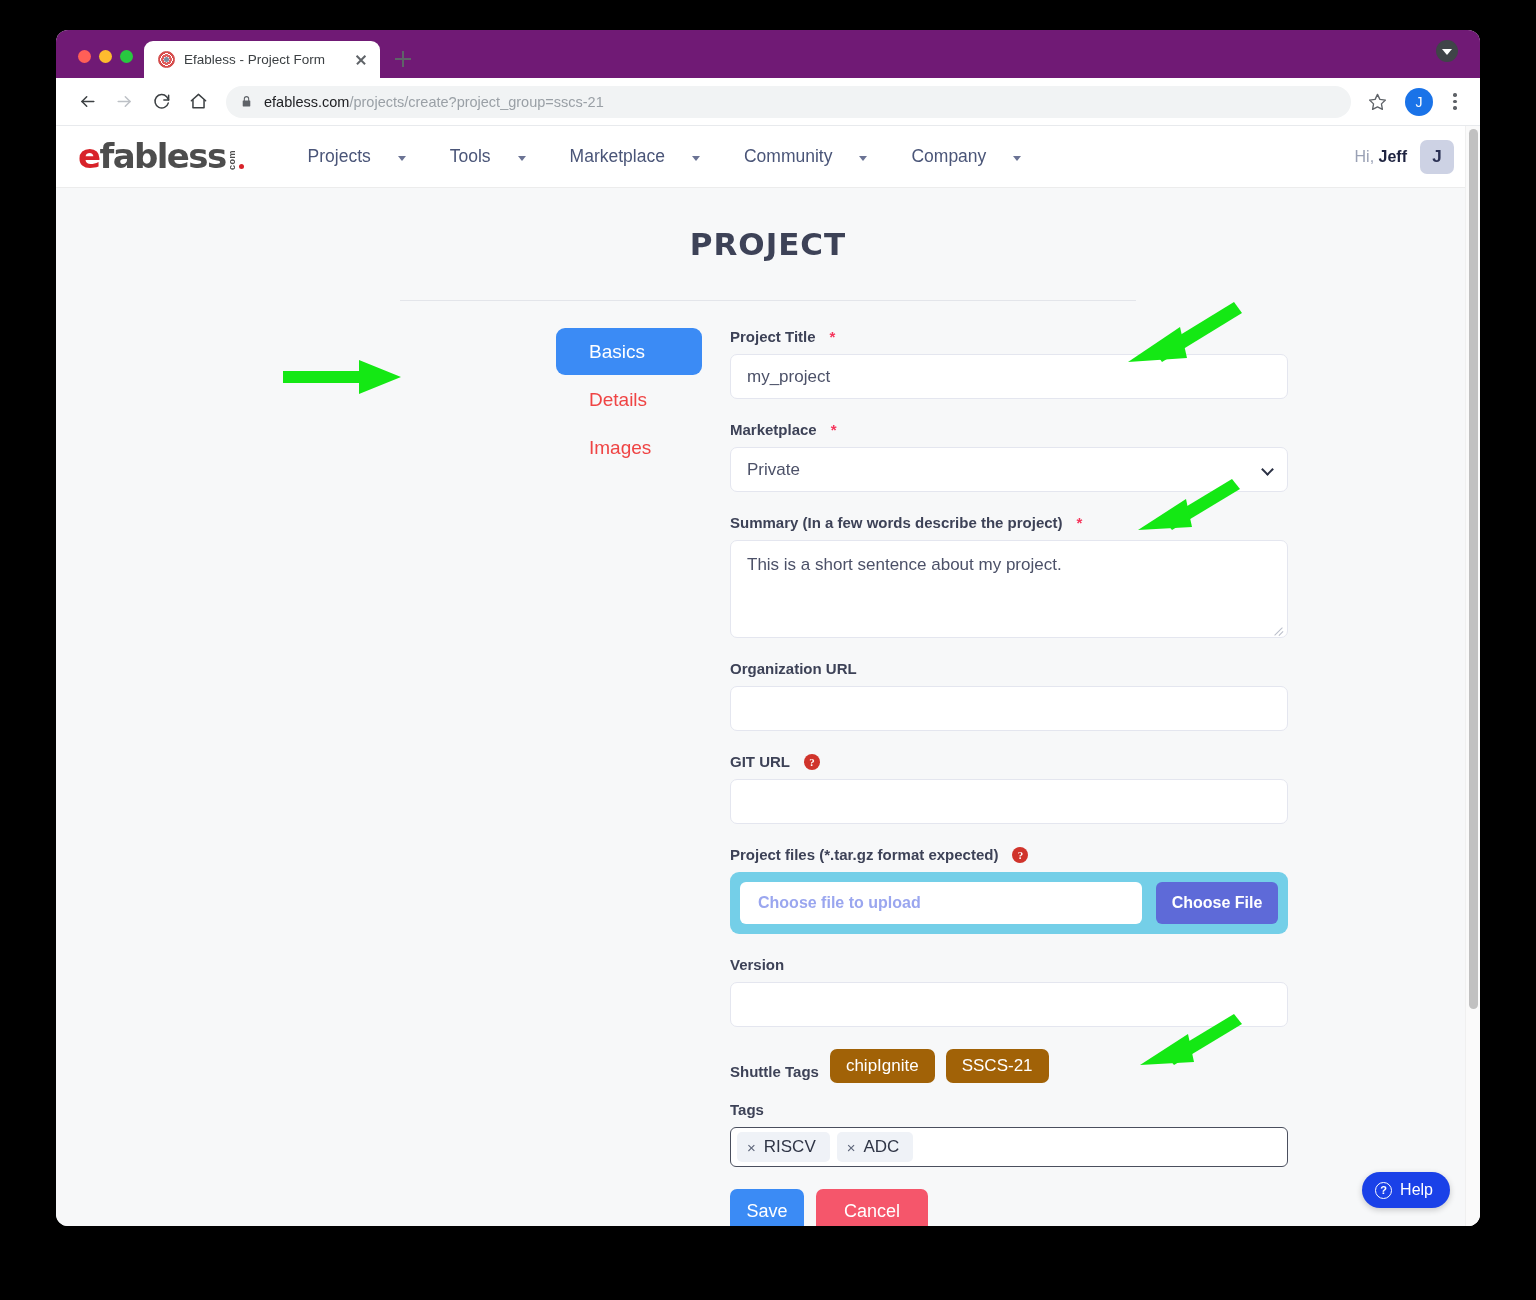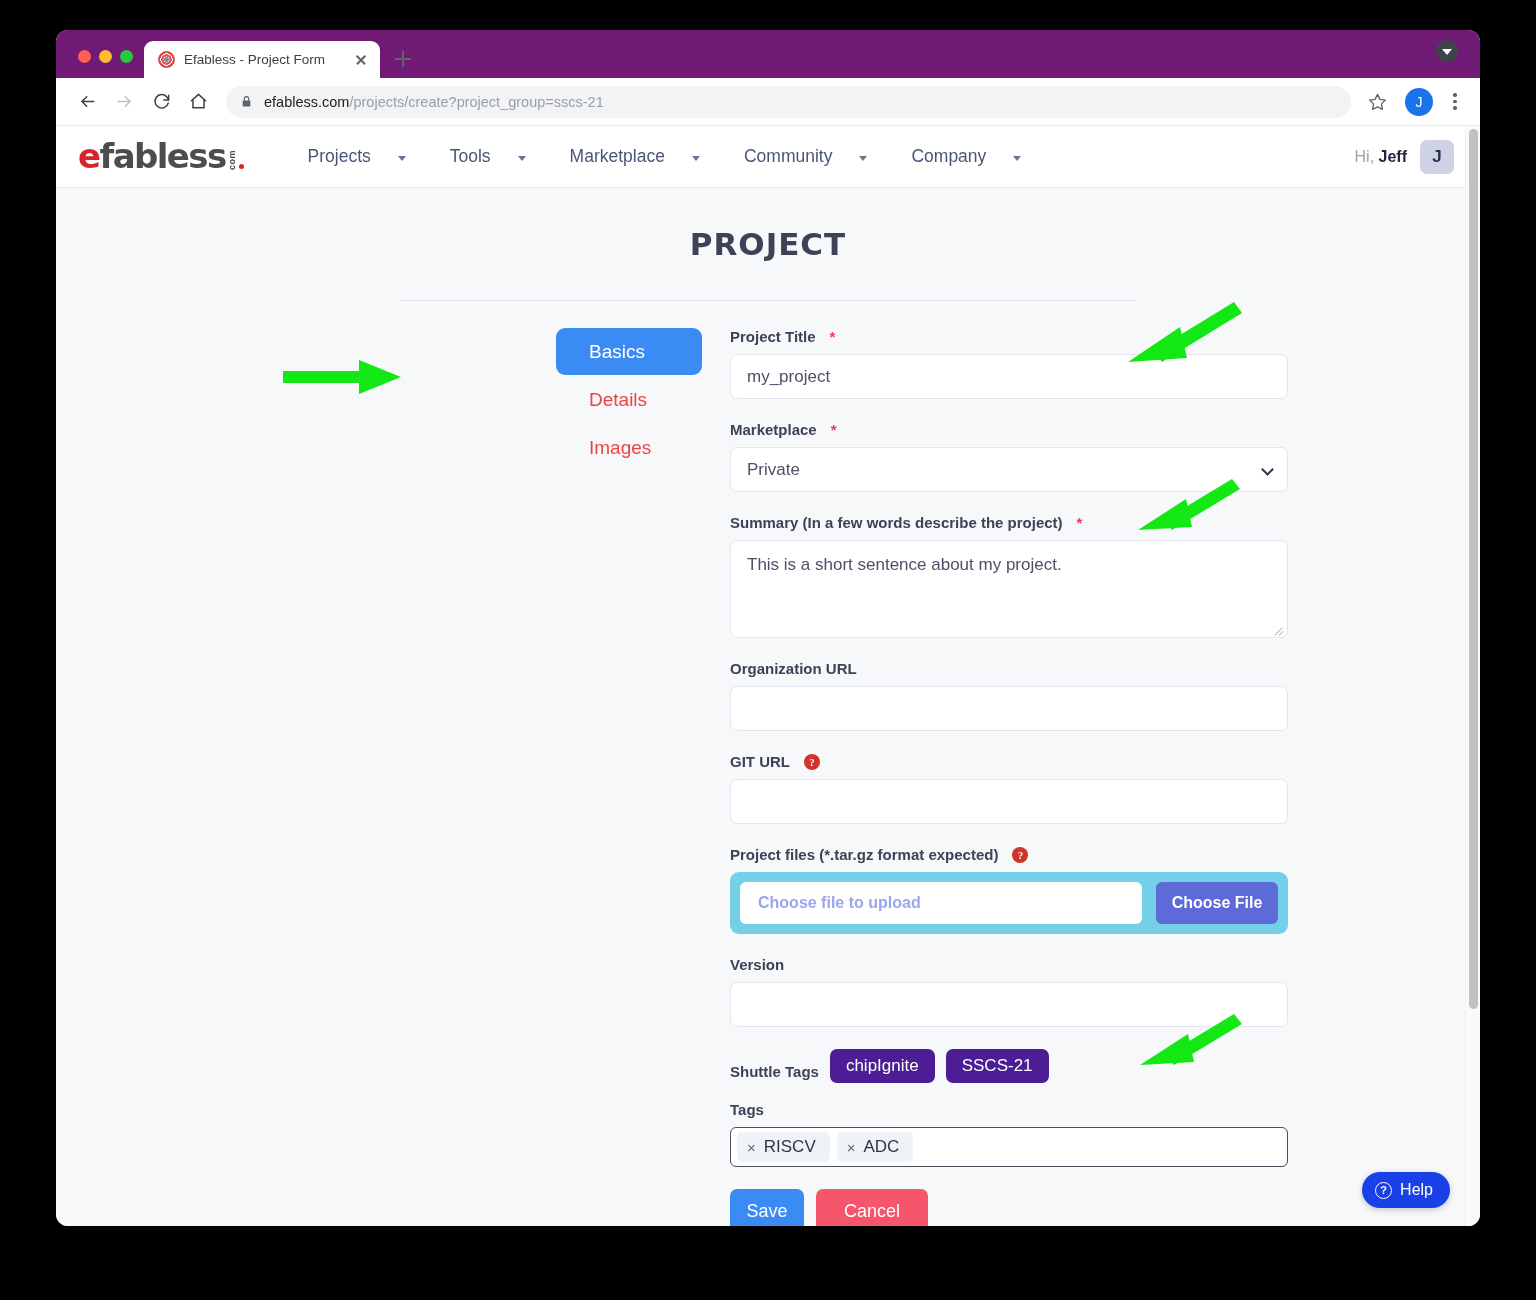--- a/index.html
+++ b/index.html
@@ -375,21 +375,21 @@
     cursor: pointer;
   }
 
   .shuttle-row {
     display: flex; align-items: center; gap: 11px;
     margin-bottom: 18px;
     margin-top: 2px;
   }
   .shuttle-label { font-size: 15px; font-weight: 700; color: #3d4257; margin-top: 11px; }
   .chip-teal {
-    background: #4c1d95;
+    background: #a16207;
     color: #ffffff;
     font-size: 17px;
     border-radius: 7px;
     padding: 8px 16px 9px;
     line-height: 1;
     cursor: pointer;
   }
 
   .tags-field {
     width: 100%;

